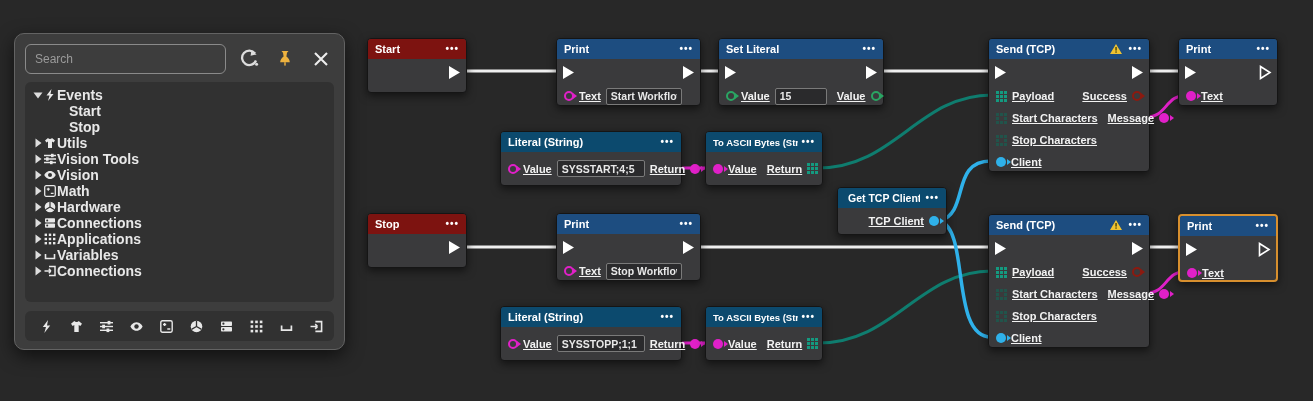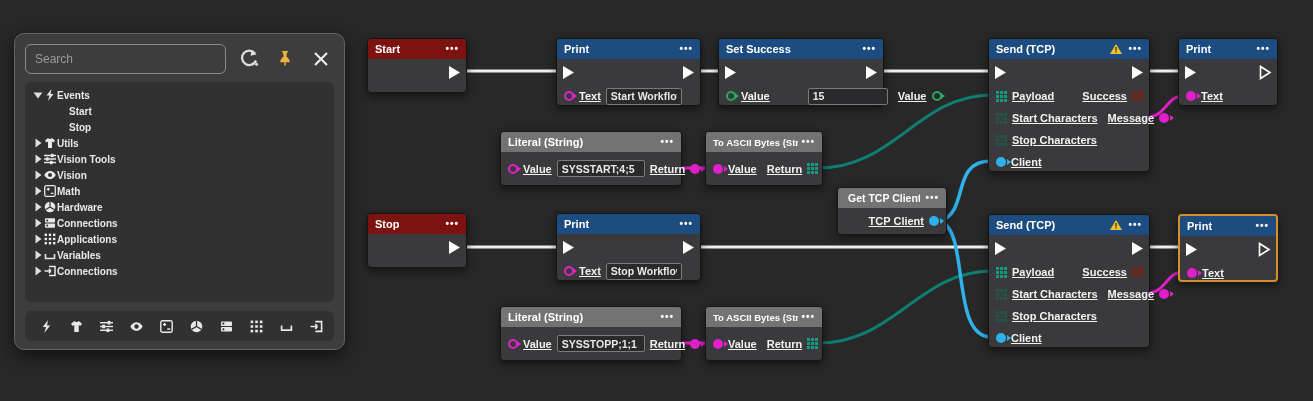--- a/index.html
+++ b/index.html
@@ -14,21 +14,21 @@
   .wire-client{stroke:#2fb1ea;stroke-width:3.5;fill:none;}
   
   .node{position:absolute;z-index:2;background:#3a3a3c;border:1px solid #151515;border-radius:4px;
         box-shadow:0 3px 8px rgba(0,0,0,.55);font-size:11px;font-weight:700;}
   .node.selected{border:2px solid #d78f2e;}
   .nhdr{height:20px;display:flex;align-items:center;gap:5px;padding:0 7px;border-radius:3px 3px 0 0;color:#fff;}
   .nhdr .ttl{flex:1;white-space:nowrap;overflow:hidden;}
   .nhdr .dots{font-size:10px;letter-spacing:1px;line-height:20px;cursor:pointer;}
   .hdr-red{background:#7d1310;}
   .hdr-blue{background:#1d4d80;}
-  .hdr-green{background:#737373;}
+  .hdr-green{background:#0c4a6e;}
   .row{display:flex;align-items:center;gap:5px;padding:0 7px;height:22px;white-space:nowrap;}
   .row.exec{height:26px;justify-content:space-between;padding:0 5px;}
   .sp{flex:1;}
   .lbl{color:#f2f2f2;text-decoration:underline;}
   .nin{height:17px;background:#2a2a2c;border:1px solid #7a7a7a;border-radius:2px;color:#e8e8e8;
        font:700 10.5px "Liberation Sans",sans-serif;padding:0 4px;}
   
   .pc{position:relative;width:10px;height:10px;border-radius:50%;flex:none;}
   .pc.hollow{background:transparent;border:2px solid var(--c);}
   .pc.filled{background:var(--c);}
@@ -40,21 +40,21 @@
   .grid-ic{flex:none;display:block;}
   
   #panel{position:absolute;left:14px;top:33px;width:331px;height:317px;z-index:3;background:#3d3d3d;
          border:1px solid #636363;border-radius:10px;box-shadow:0 6px 18px rgba(0,0,0,.6);padding:10px;}
   .search-row{display:flex;align-items:center;gap:10px;margin-bottom:8px;}
   #search{width:204px;height:30px;background:transparent;border:1px solid #8a8a8a;border-radius:6px;
           color:#cfcfcf;font:400 12px "Liberation Sans",sans-serif;padding:0 9px;outline:none;}
   #search::placeholder{color:#9a9a9a;}
   .pbtn{display:flex;align-items:center;justify-content:center;width:26px;height:26px;cursor:pointer;flex:none;}
   .tree-box{background:#313131;border-radius:6px;height:220px;padding:5px 0;overflow:hidden;}
-  .trow{display:flex;align-items:center;height:16px;padding:0 8px;gap:0;font-size:10px;font-weight:700;
+  .trow{display:flex;align-items:center;height:16px;padding:0 8px;gap:0;font-size:14px;font-weight:700;
         color:#e8e8e8;cursor:pointer;}
   .trow .caret{width:10px;flex:none;display:flex;}
   .trow .nico{width:14px;flex:none;display:flex;justify-content:center;}
   .trow.child{padding-left:44px;}
   .icon-bar{background:#313131;border-radius:6px;height:30px;margin-top:9px;display:flex;align-items:center;
             gap:12px;padding:0 12px;}
   .icon-bar .pbtn{width:18px;height:18px;}
 </style>
 </head>
 <body>
@@ -107,35 +107,35 @@
     </div>
     <div class="row">
       <span class="pc hollow nub magenta"></span>
       <span class="lbl">Text</span>
       <input class="nin" style="width: 76px;" value="Start Workflow">
     </div>
   </div>
 
   <div class="node" style="left:718px;top:38px;width:166px;height:68px;">
     <div class="nhdr hdr-blue">
-      <span class="ttl">Set Success</span>
+      <span class="ttl">Set Literal</span>
       <span class="dots">•••</span>
     </div>
     <div class="row exec">
       <svg class="tri" width="13" height="15">
           <path d="M1,1 L12,7.5 L1,14 Z" fill="#fff"></path>
         </svg>
       <svg class="tri" width="13" height="15">
           <path d="M1,1 L12,7.5 L1,14 Z" fill="#fff"></path>
         </svg>
     </div>
     <div class="row">
       <span class="pc hollow nub green"></span>
       <span class="lbl">Value</span>
-      <input class="nin" style="width: 80px; margin-left: 33px;" value="15">
+      <input class="nin" style="width: 52px;" value="15">
       <span class="sp"></span>
       <span class="lbl">Value</span>
       <span class="pc hollow nub green"></span>
     </div>
   </div>
 
   <div class="node" style="left:988px;top:38px;width:162px;height:134px;">
     <div class="nhdr hdr-blue">
       <span class="ttl">Send (TCP)</span>
       <svg width="14" height="12">

